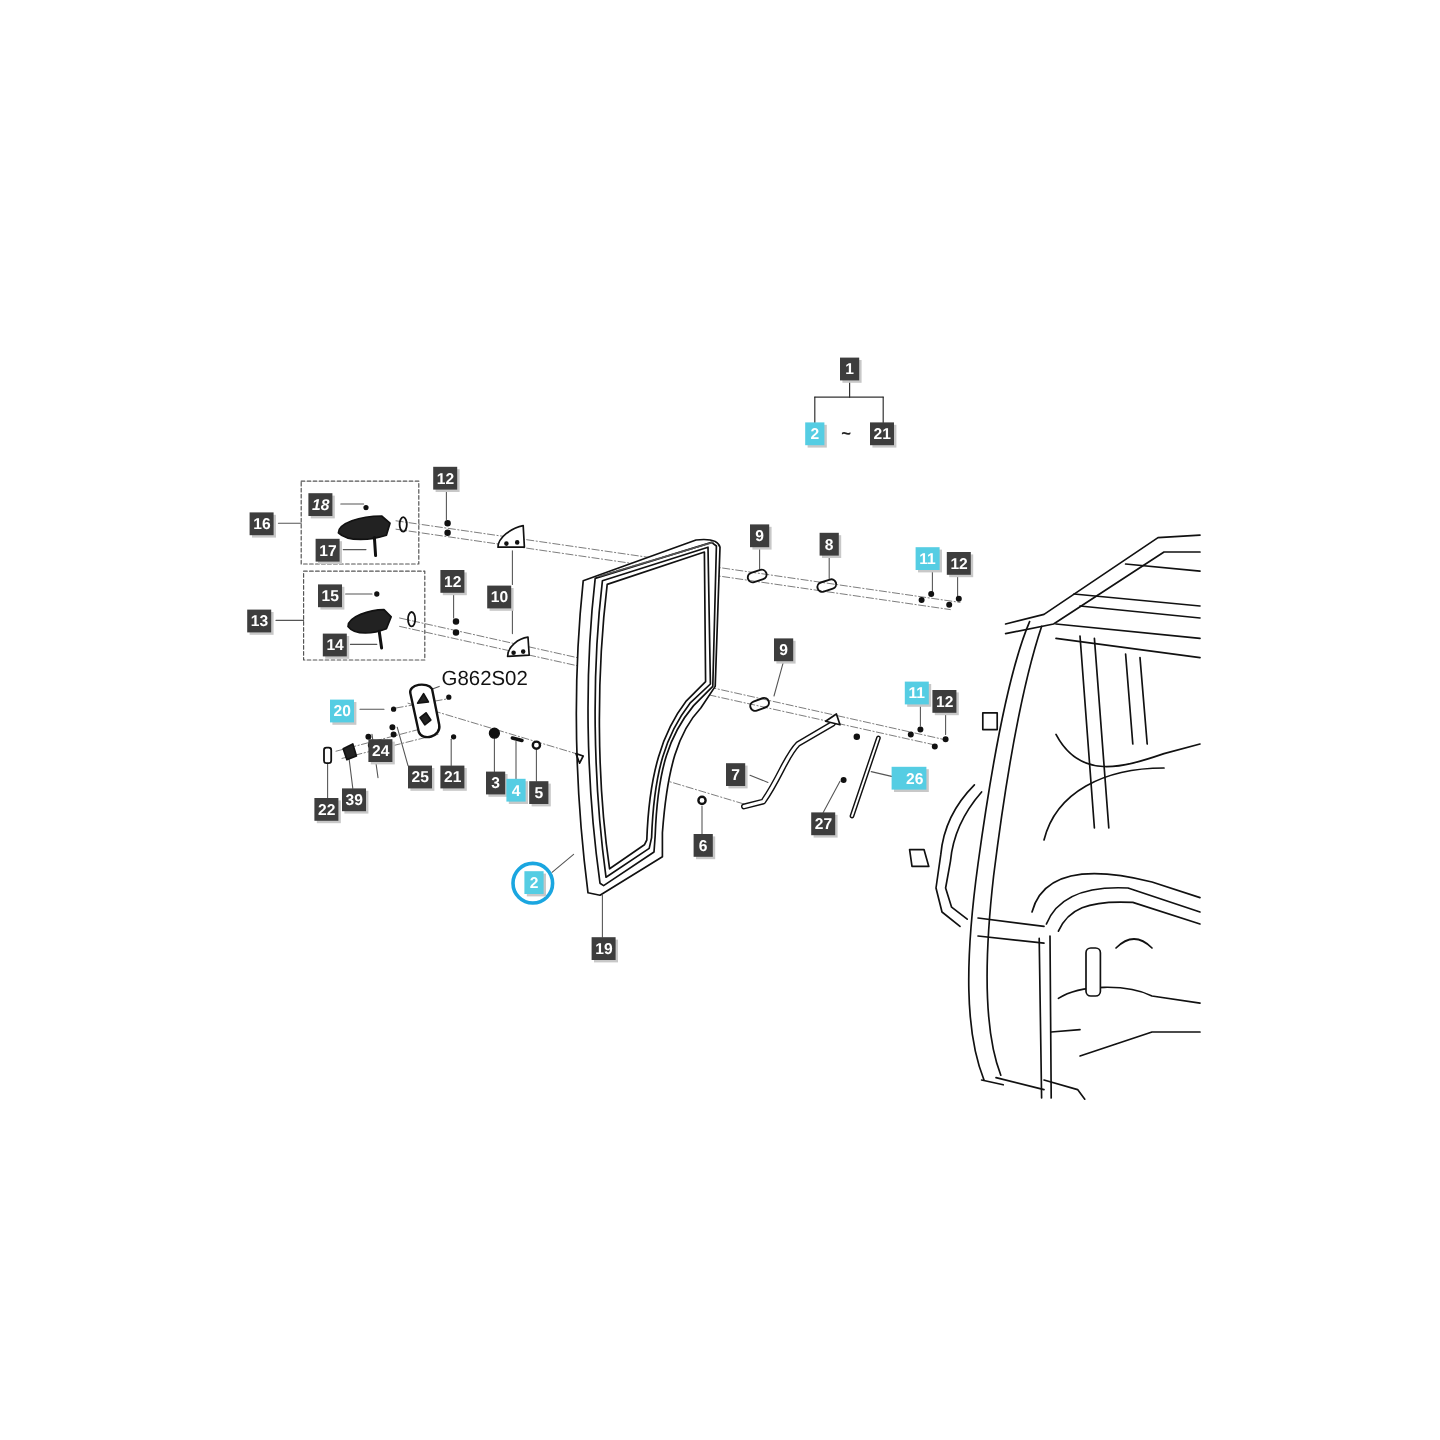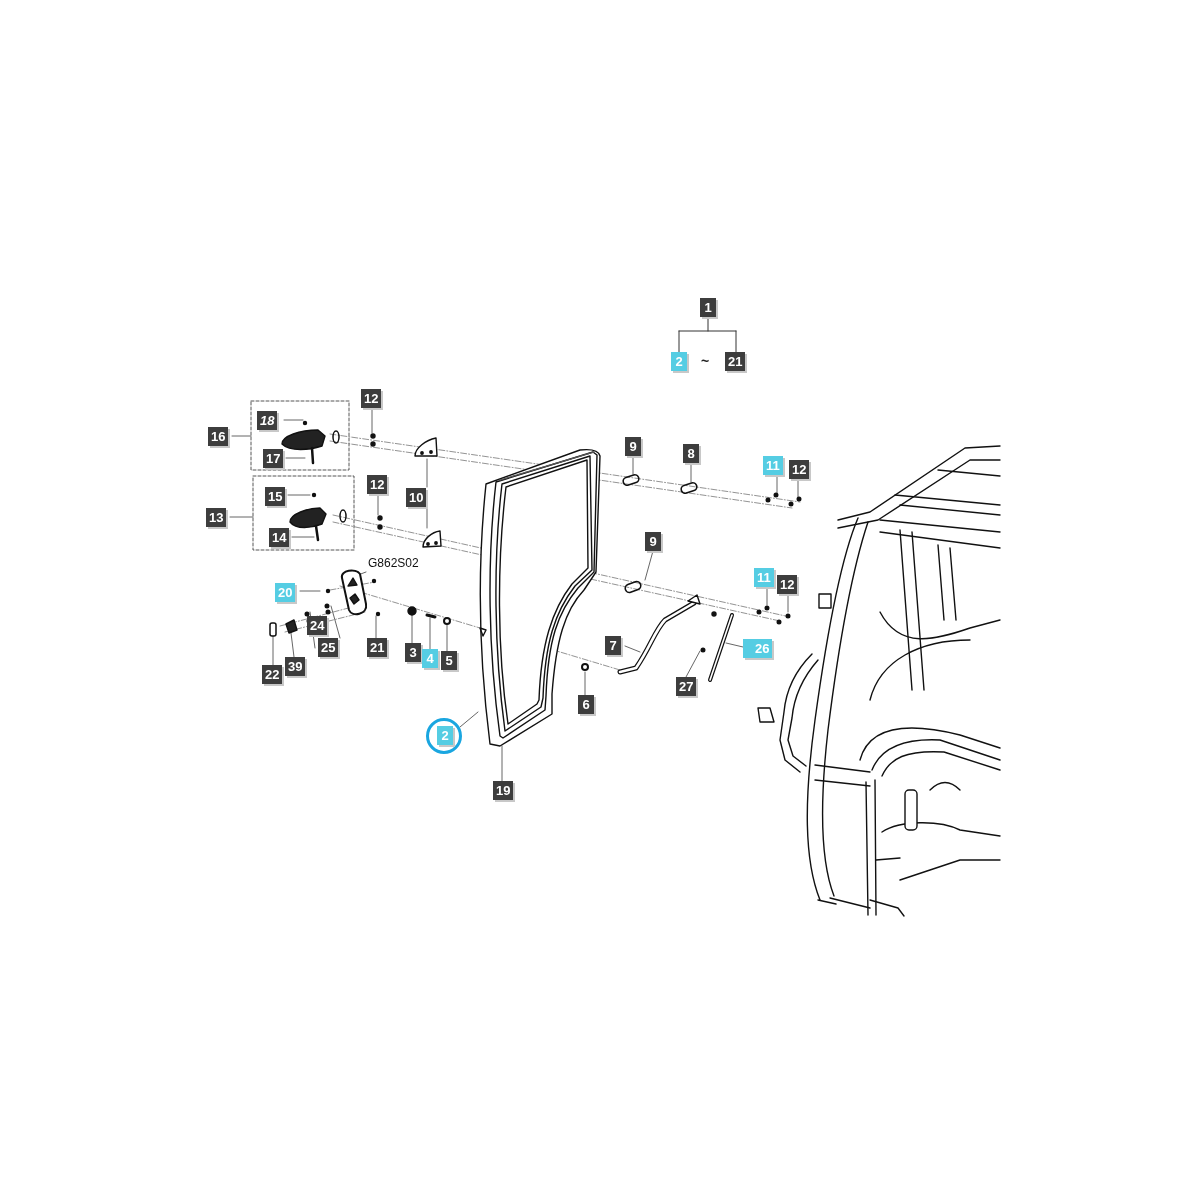--- a/index.html
+++ b/index.html
@@ -18,21 +18,21 @@
       line-height: 19px;
       text-align: center;
       box-shadow: 2px 2px 0 #c8c8c8;
       cursor: pointer;
     }
     .callout.dark { background: #3d3d3d; }
     .callout.cyan { background: #55cde3; }
     .ref-text {
       position: absolute;
       font-family: "Liberation Sans", sans-serif;
-      font-size: 12px;
+      font-size: 17px;
       color: #111;
     }
     .tilde {
       position: absolute;
       font-family: "Liberation Sans", sans-serif;
       font-size: 14px;
       font-weight: bold;
       color: #222;
     }
     .highlight-ring {
@@ -240,21 +240,21 @@
     <div class="callout dark" style="left: 367px; top: 475px;">12</div>
     <div class="callout dark" style="left: 265px; top: 487px;">15</div>
     <div class="callout dark" style="left: 406px; top: 488px;">10</div>
     <div class="callout dark" style="left: 206px; top: 508px;">13</div>
     <div class="callout dark" style="left: 269px; top: 528px;">14</div>
     <div class="callout dark" style="left: 645px; top: 532px;">9</div>
     <div class="callout cyan" style="left: 754px; top: 568px;">11</div>
     <div class="callout dark" style="left: 777px; top: 575px;">12</div>
     <div class="callout cyan" style="left: 275px; top: 583px;">20</div>
     <div class="callout dark" style="left: 605px; top: 636px;">7</div>
-    <div class="callout dark" style="left: 318px; top: 638px;">25</div>
+    <div class="callout dark" style="left: 340px; top: 638px;">25</div>
     <div class="callout dark" style="left: 367px; top: 638px;">21</div>
     <div class="callout cyan" style="left: 743px; top: 639px; padding-left: 12px;">26</div>
     <div class="callout dark" style="left: 405px; top: 643px;">3</div>
     <div class="callout cyan" style="left: 422px; top: 649px;">4</div>
     <div class="callout dark" style="left: 441px; top: 651px;">5</div>
     <div class="callout dark" style="left: 307px; top: 616px;">24</div>
     <div class="callout dark" style="left: 285px; top: 657px;">39</div>
     <div class="callout dark" style="left: 262px; top: 665px;">22</div>
     <div class="callout dark" style="left: 676px; top: 677px;">27</div>
     <div class="callout dark" style="left: 578px; top: 695px;">6</div>

